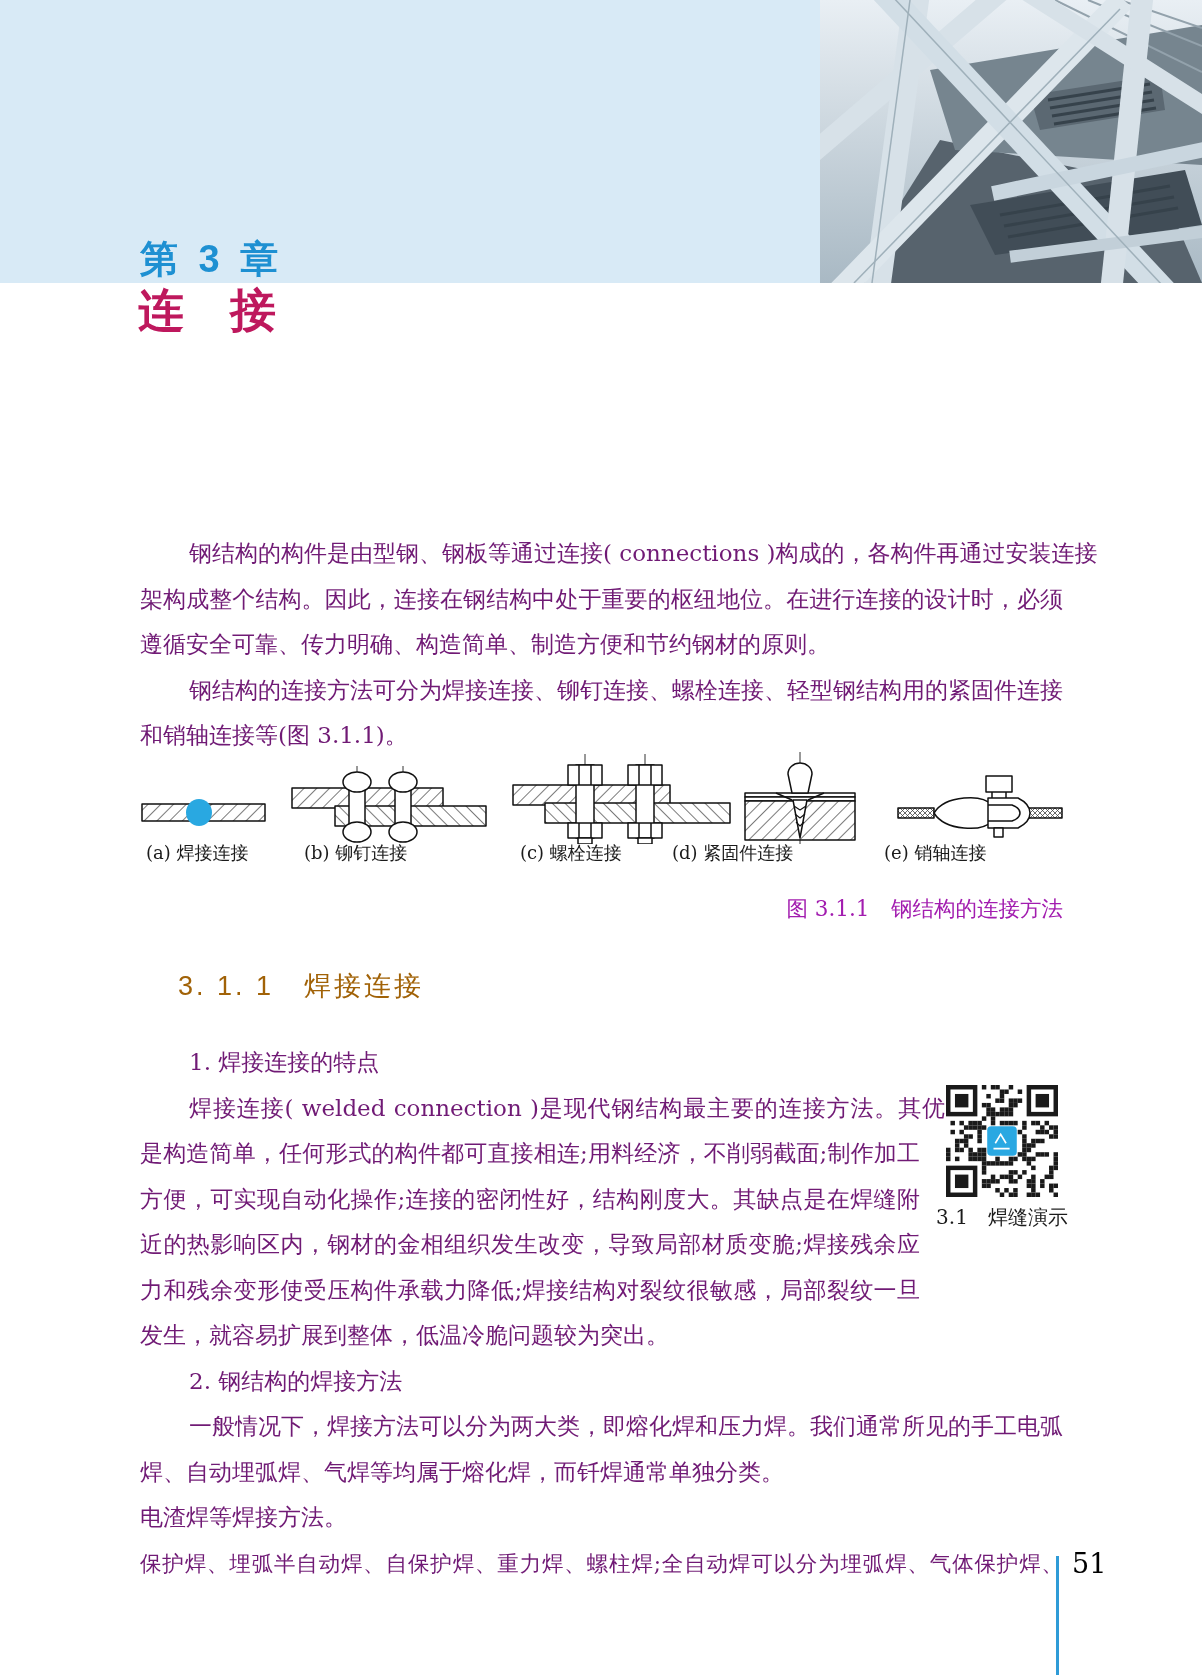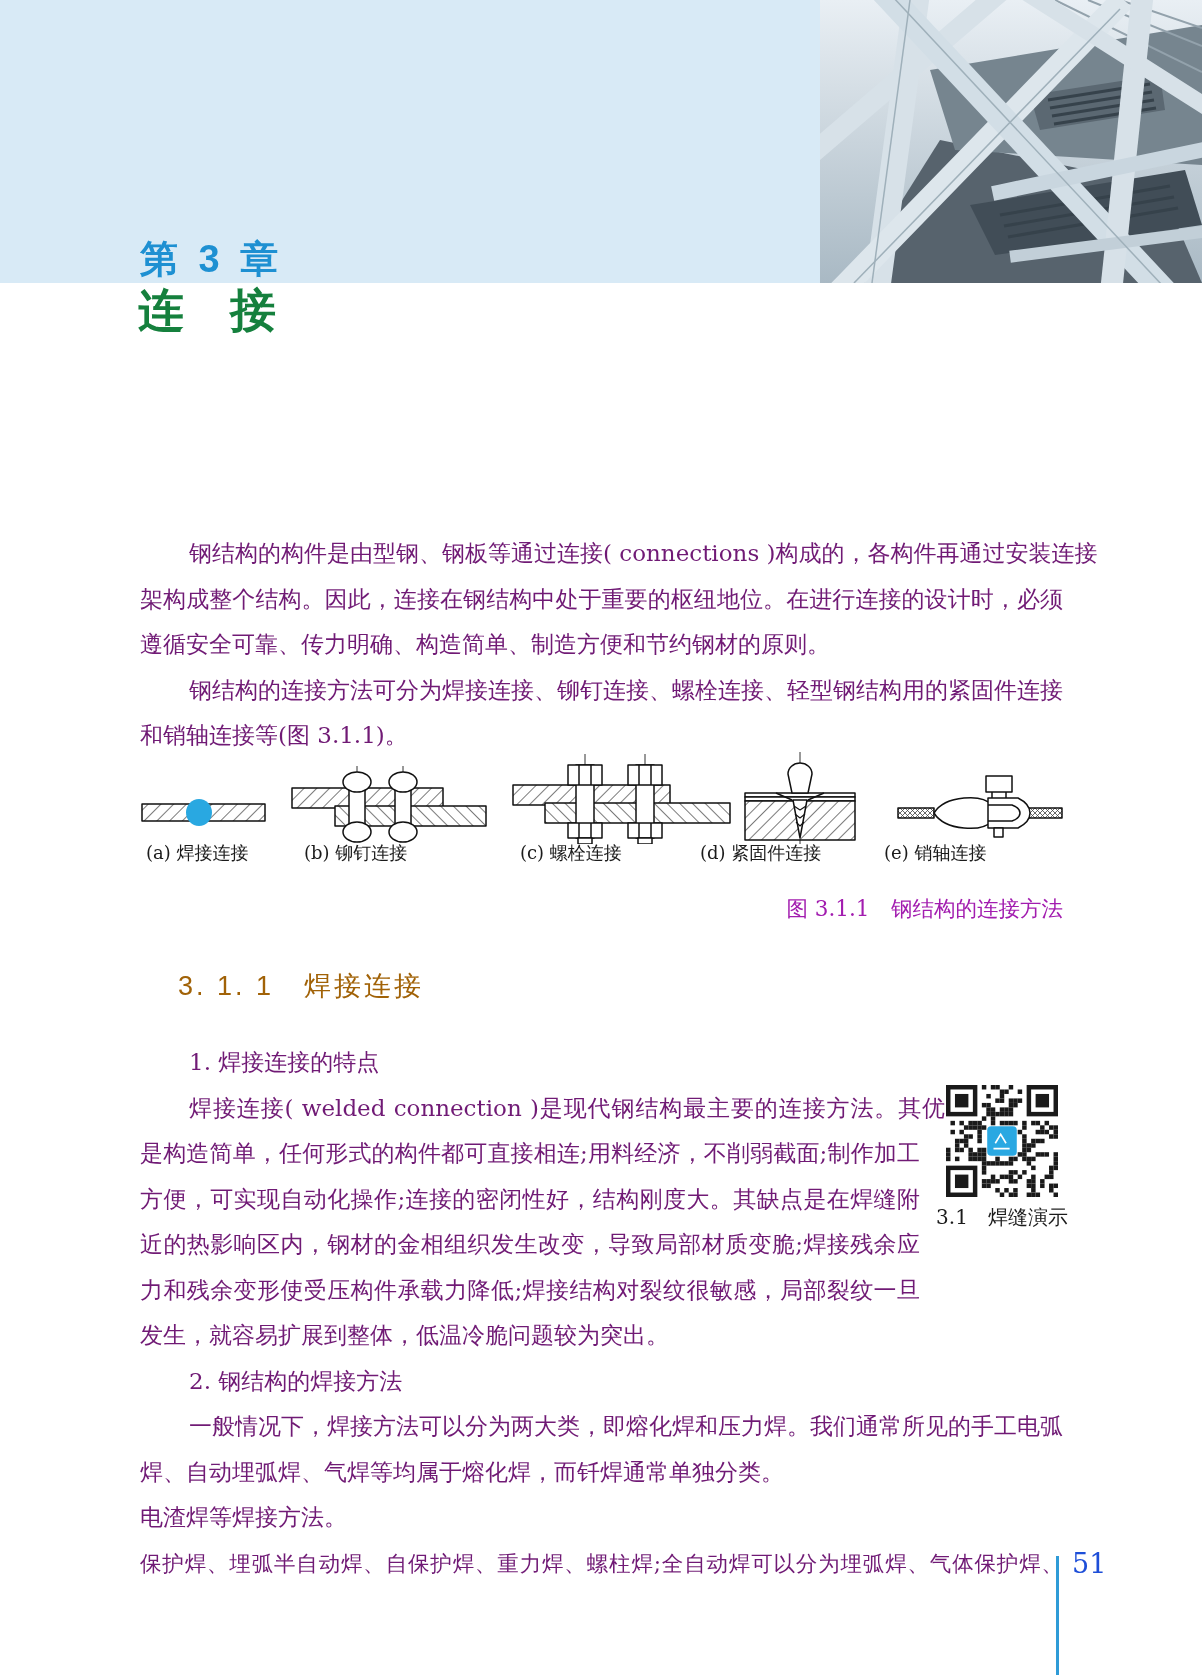--- a/index.html
+++ b/index.html
@@ -4,43 +4,43 @@
 <style>
   html,body{margin:0;padding:0;background:#ffffff;}
   .page{position:relative;width:1202px;height:1675px;background:#ffffff;overflow:hidden;
         font-family:"DejaVu Serif","Liberation Serif",serif;}
   .banner{position:absolute;left:0;top:0;width:1202px;height:283px;background:#d8eaf6;}
   .photo{position:absolute;left:820px;top:0;width:382px;height:283px;overflow:hidden;}
   .photo svg{display:block;}
   .chapter-label{position:absolute;left:140px;top:212px;font-family:"Liberation Sans","DejaVu Sans",sans-serif;
         font-weight:bold;font-size:38px;color:#1e90d2;letter-spacing:5px;white-space:nowrap;margin-top:22px;}
   .chapter-title{position:absolute;left:138px;top:280px;font-family:"Liberation Sans","DejaVu Sans",sans-serif;
-        font-weight:bold;font-size:46px;color:#15803d;white-space:nowrap;}
+        font-weight:bold;font-size:46px;color:#be185d;white-space:nowrap;}
   .section-heading{position:absolute;left:140px;top:447px;width:923px;text-align:center;
         font-weight:bold;font-size:30px;color:#1383cb;letter-spacing:2px;white-space:nowrap;}
   .tblock{position:absolute;left:140px;width:923px;color:#701a75;font-size:23px;}
   #intro-block{top:531px;}
   #body-block{top:1040px;}
   .line{height:45.5px;line-height:45.5px;white-space:nowrap;overflow:visible;}
   .j{text-align:justify;text-align-last:justify;}
   .indent{padding-left:49px;}
   .narrow{width:780px;}
   .tight{font-size:21.5px;}
   .fig{position:absolute;left:140px;top:748px;width:923px;height:96px;}
   .fig-labels{position:absolute;left:140px;top:841px;width:923px;height:28px;font-size:18px;color:#1b1b1b;}
   .fig-labels span{position:absolute;top:0;white-space:nowrap;}
-  .fl-a{left:6px;}.fl-b{left:164px;}.fl-c{left:380px;}.fl-d{left:560px;text-align:center;}.fl-e{left:744px;}
+  .fl-a{left:6px;}.fl-b{left:164px;}.fl-c{left:380px;}.fl-d{left:532px;text-align:center;}.fl-e{left:744px;}
   .fig-caption{position:absolute;left:140px;top:894px;width:923px;text-align:right;
         font-size:21.5px;color:#a21caf;white-space:nowrap;}
   .subsection-heading{position:absolute;left:178px;top:968px;font-family:"Liberation Sans","DejaVu Sans",sans-serif;
         font-weight:500;font-size:27px;color:#a16207;letter-spacing:3px;white-space:nowrap;}
   .qr-block{position:absolute;left:936px;top:1085px;width:132px;}
   .qr-block svg{display:block;margin:0 auto;}
   .qr-caption{margin-top:7px;text-align:center;font-size:20px;color:#1b1b1b;white-space:nowrap;}
-  .page-num{position:absolute;left:1072px;top:1548px;font-size:27px;color:#1d4ed8;}
+  .page-num{position:absolute;left:1072px;top:1548px;font-size:27px;color:#000000;}
   .vline{position:absolute;left:1056px;top:1556px;width:3px;height:119px;background:#2f9bd7;}
 </style>
 </head>
 <body>
 
 <div class="page">
 
   <div class="banner"></div>
 
   <div class="photo">

